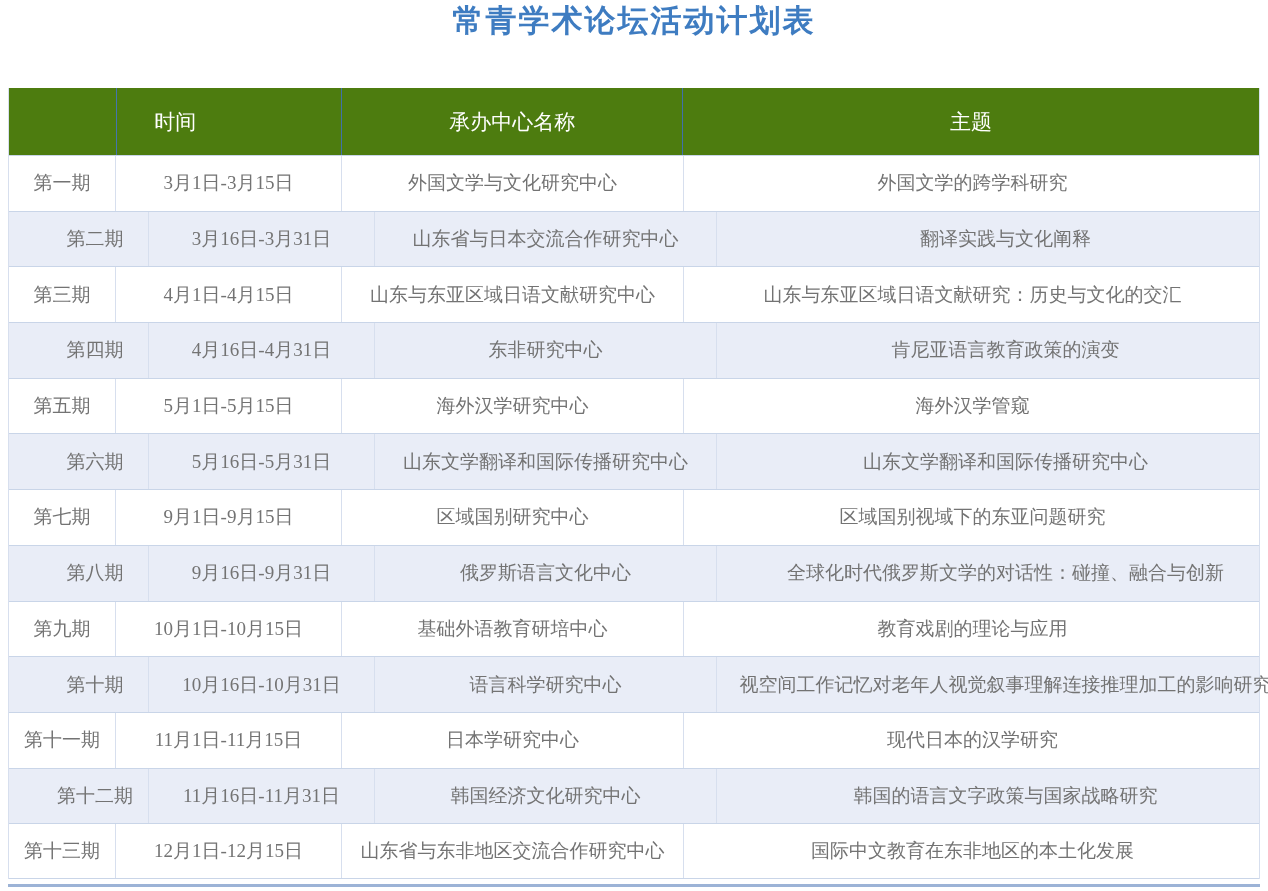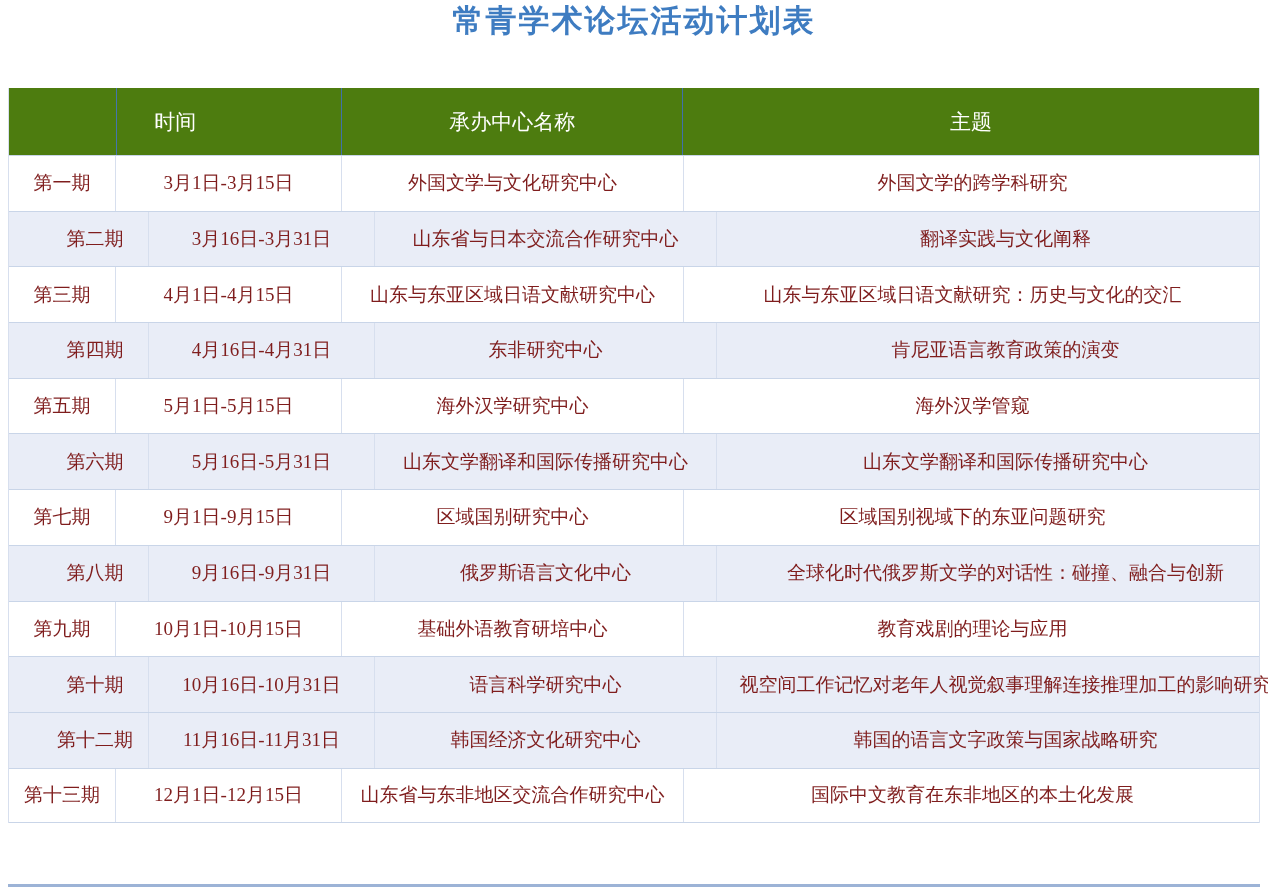--- a/index.html
+++ b/index.html
@@ -48,21 +48,21 @@
     position: absolute; left: 107px; top: 0;
     width: 1px; height: 100%;
     background: #4374ae;
   }
   .brow {
     display: flex;
     height: 55.69px;
     border-top: 1px solid #c9d5e8;
     box-sizing: border-box;
     font-size: 19px;
-    color: #7f1d1d;
+    color: #737373;
     background: #ffffff;
   }
   .brow.stripe { background: #e9edf7; padding-left: 33px; }
   .brow:last-child { border-bottom: 1px solid #c9d5e8; }
   .bcell {
     display: flex; align-items: center; justify-content: center;
     box-sizing: border-box;
     border-right: 1px solid #d7dfee;
     text-align: center;
     position: relative;
@@ -160,20 +160,26 @@
     <div class="bcell col-topic">教育戏剧的理论与应用</div>
   </div>
 
   <div class="brow stripe">
     <div class="bcell col-period">第十期</div>
     <div class="bcell col-time">10月16日-10月31日</div>
     <div class="bcell col-center">语言科学研究中心</div>
     <div class="bcell col-topic">视空间工作记忆对老年人视觉叙事理解连接推理加工的影响研究</div>
   </div>
 
+  <div class="brow">
+    <div class="bcell col-period">第十一期</div>
+    <div class="bcell col-time">11月1日-11月15日</div>
+    <div class="bcell col-center">日本学研究中心</div>
+    <div class="bcell col-topic">现代日本的汉学研究</div>
+  </div>
 
   <div class="brow stripe">
     <div class="bcell col-period">第十二期</div>
     <div class="bcell col-time">11月16日-11月31日</div>
     <div class="bcell col-center">韩国经济文化研究中心</div>
     <div class="bcell col-topic">韩国的语言文字政策与国家战略研究</div>
   </div>
 
   <div class="brow">
     <div class="bcell col-period">第十三期</div>

